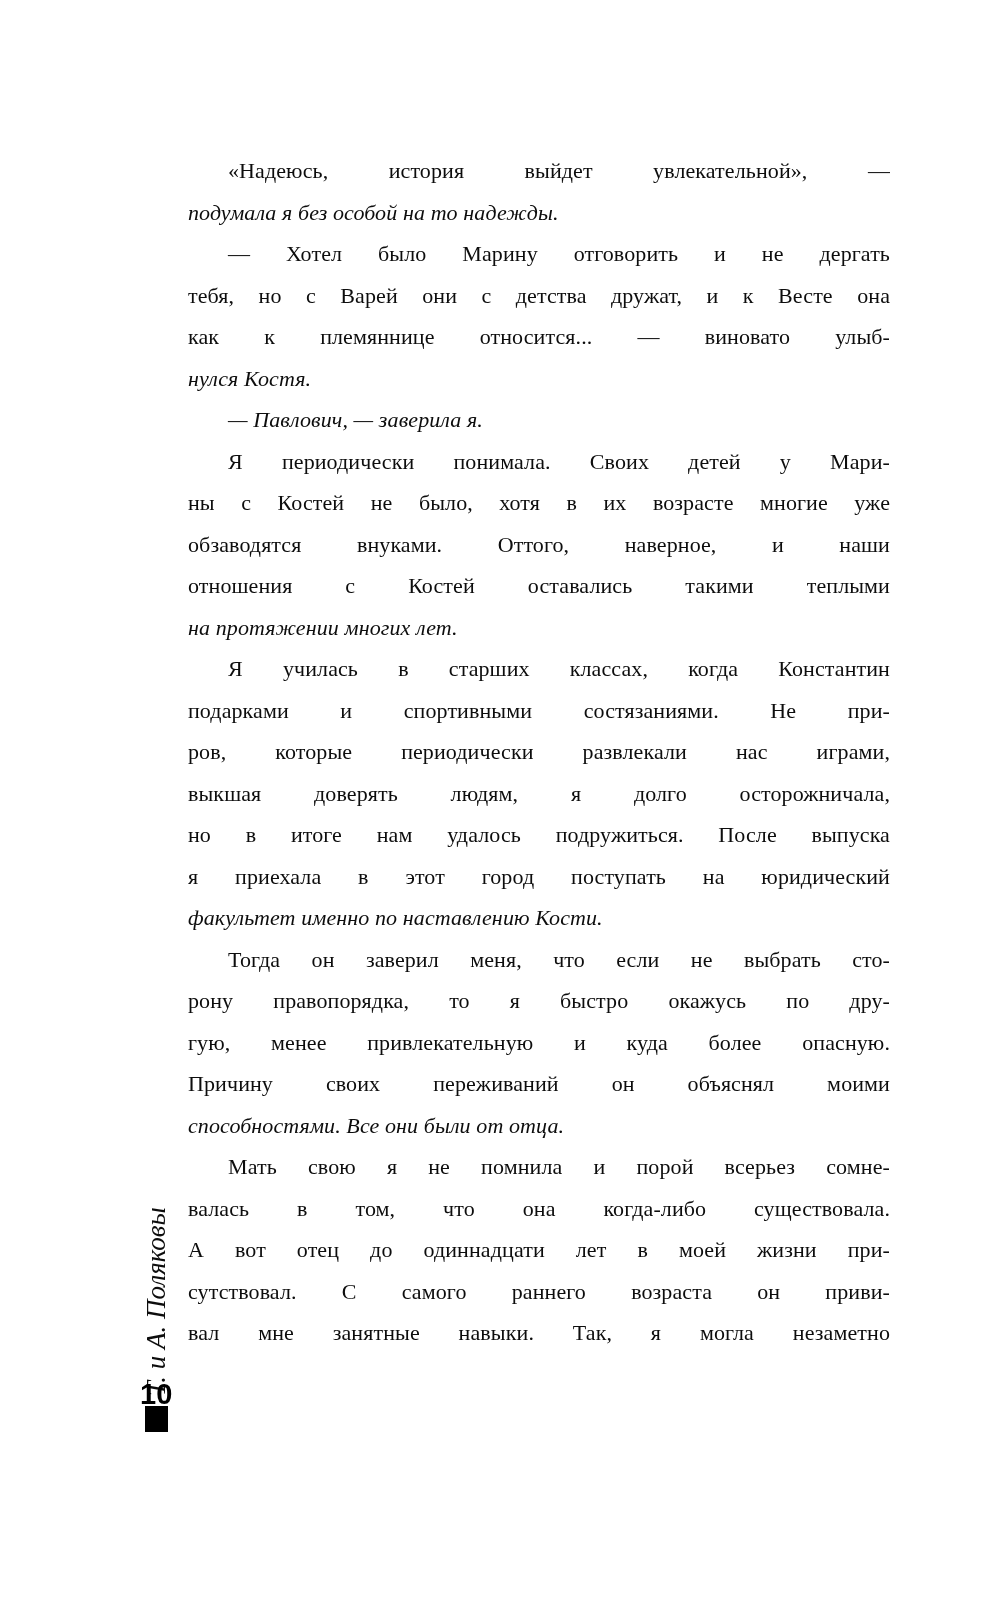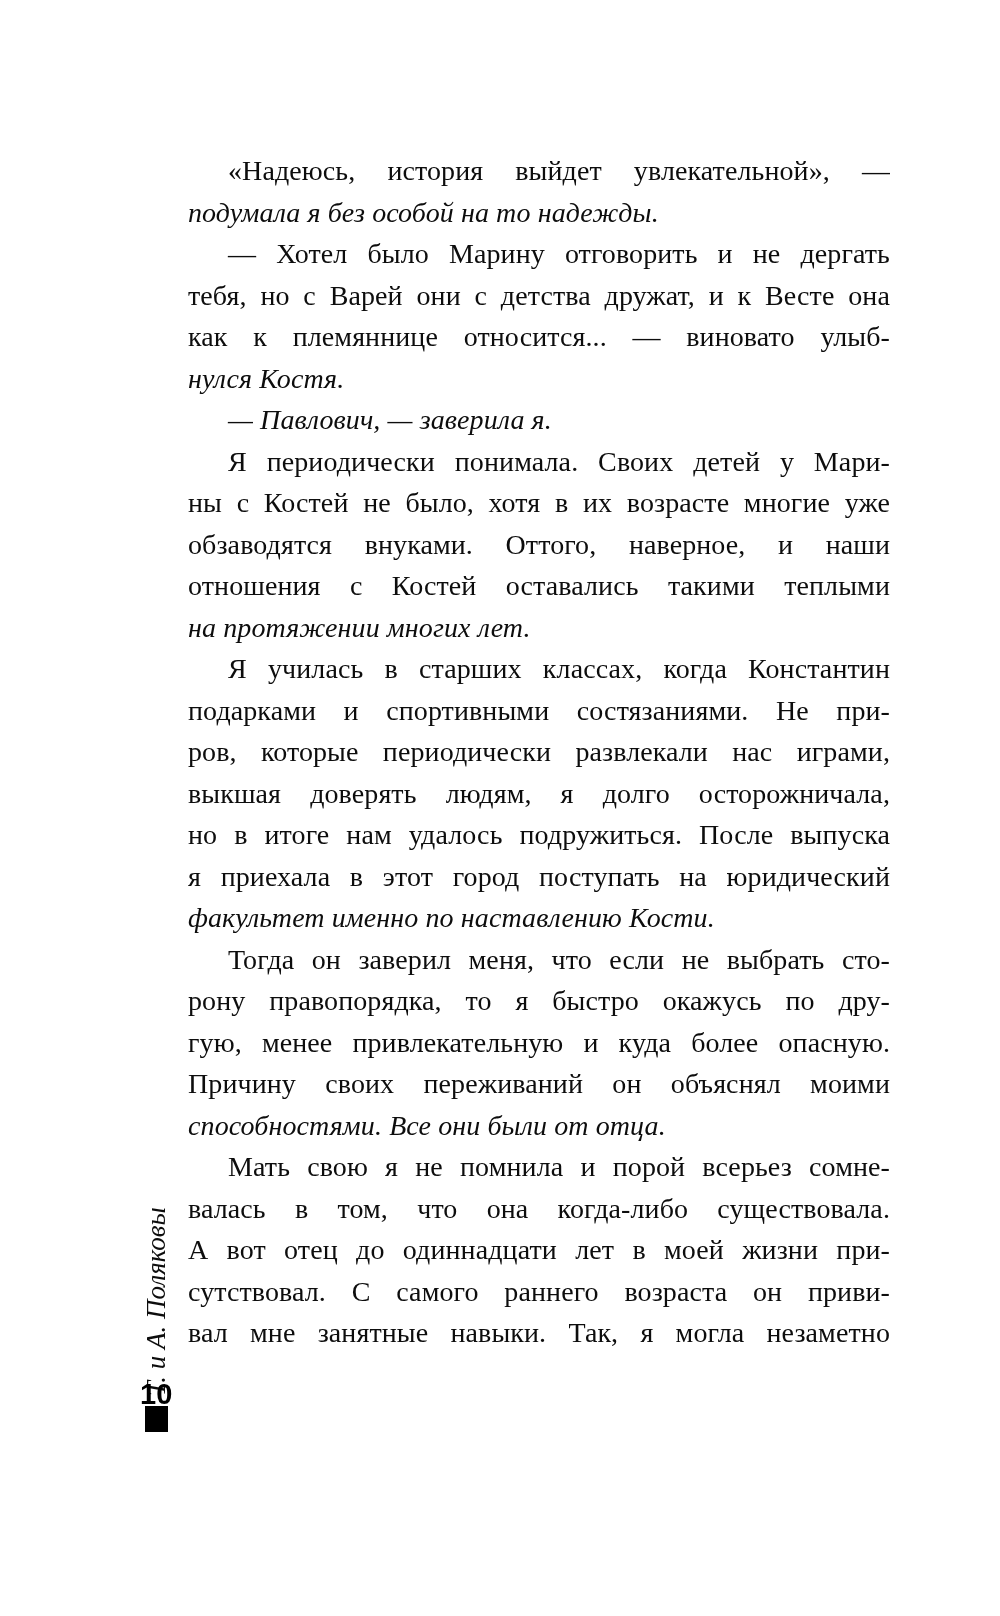--- a/index.html
+++ b/index.html
@@ -21,21 +21,21 @@
     background: #ffffff;
   }
   
   .text-block {
     position: absolute;
     left: 188px;
     top: 150px;
     width: 702px;
   }
   .line {
-    font-size: 28px;
+    font-size: 22px;
     line-height: 41.5px;
     height: 41.5px;
     overflow: hidden;
     text-align: justify;
     text-align-last: justify;
     letter-spacing: 0.1px;
   }
   .line.indent {
     padding-left: 40px;
   }

